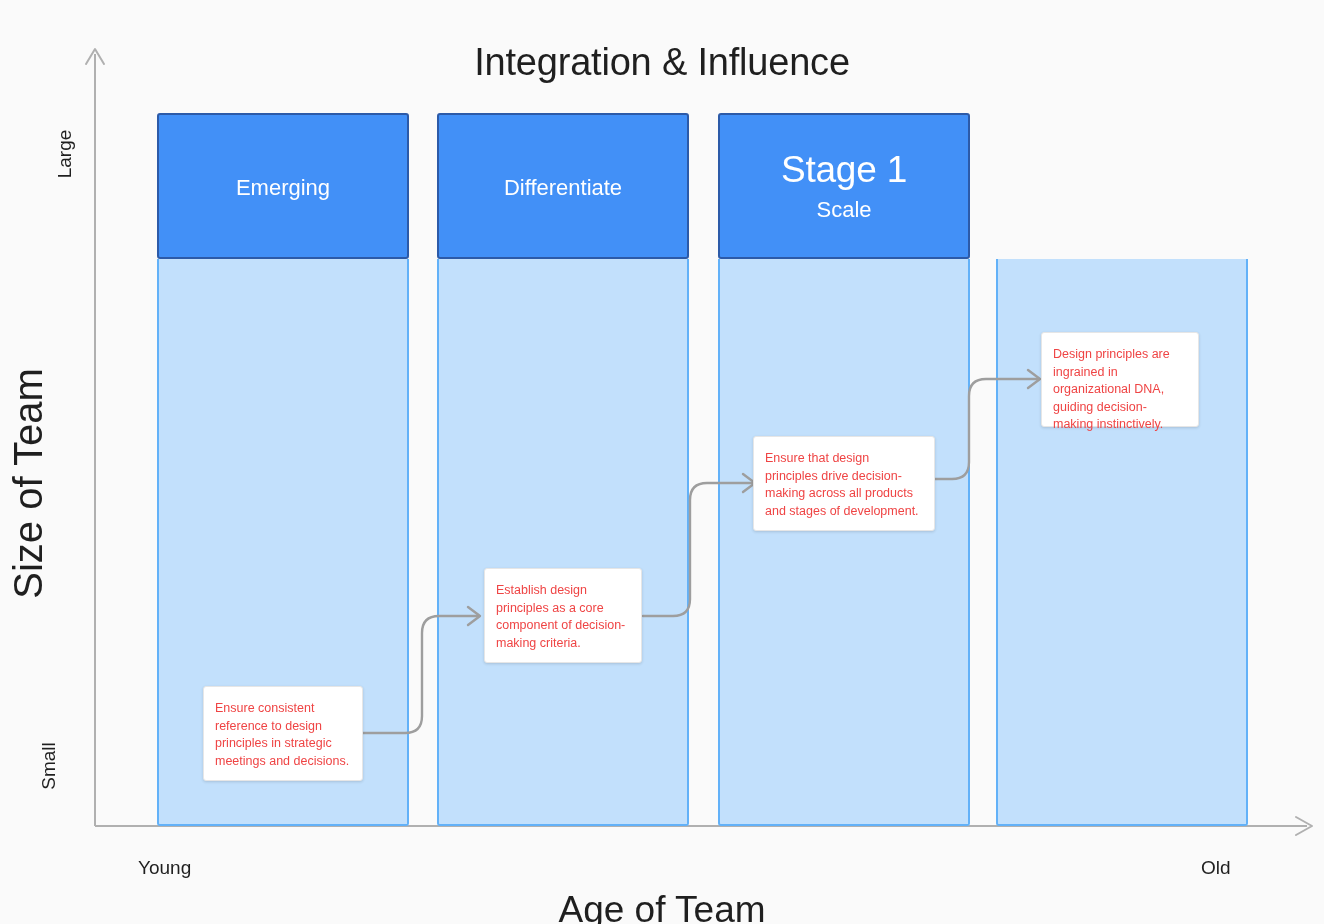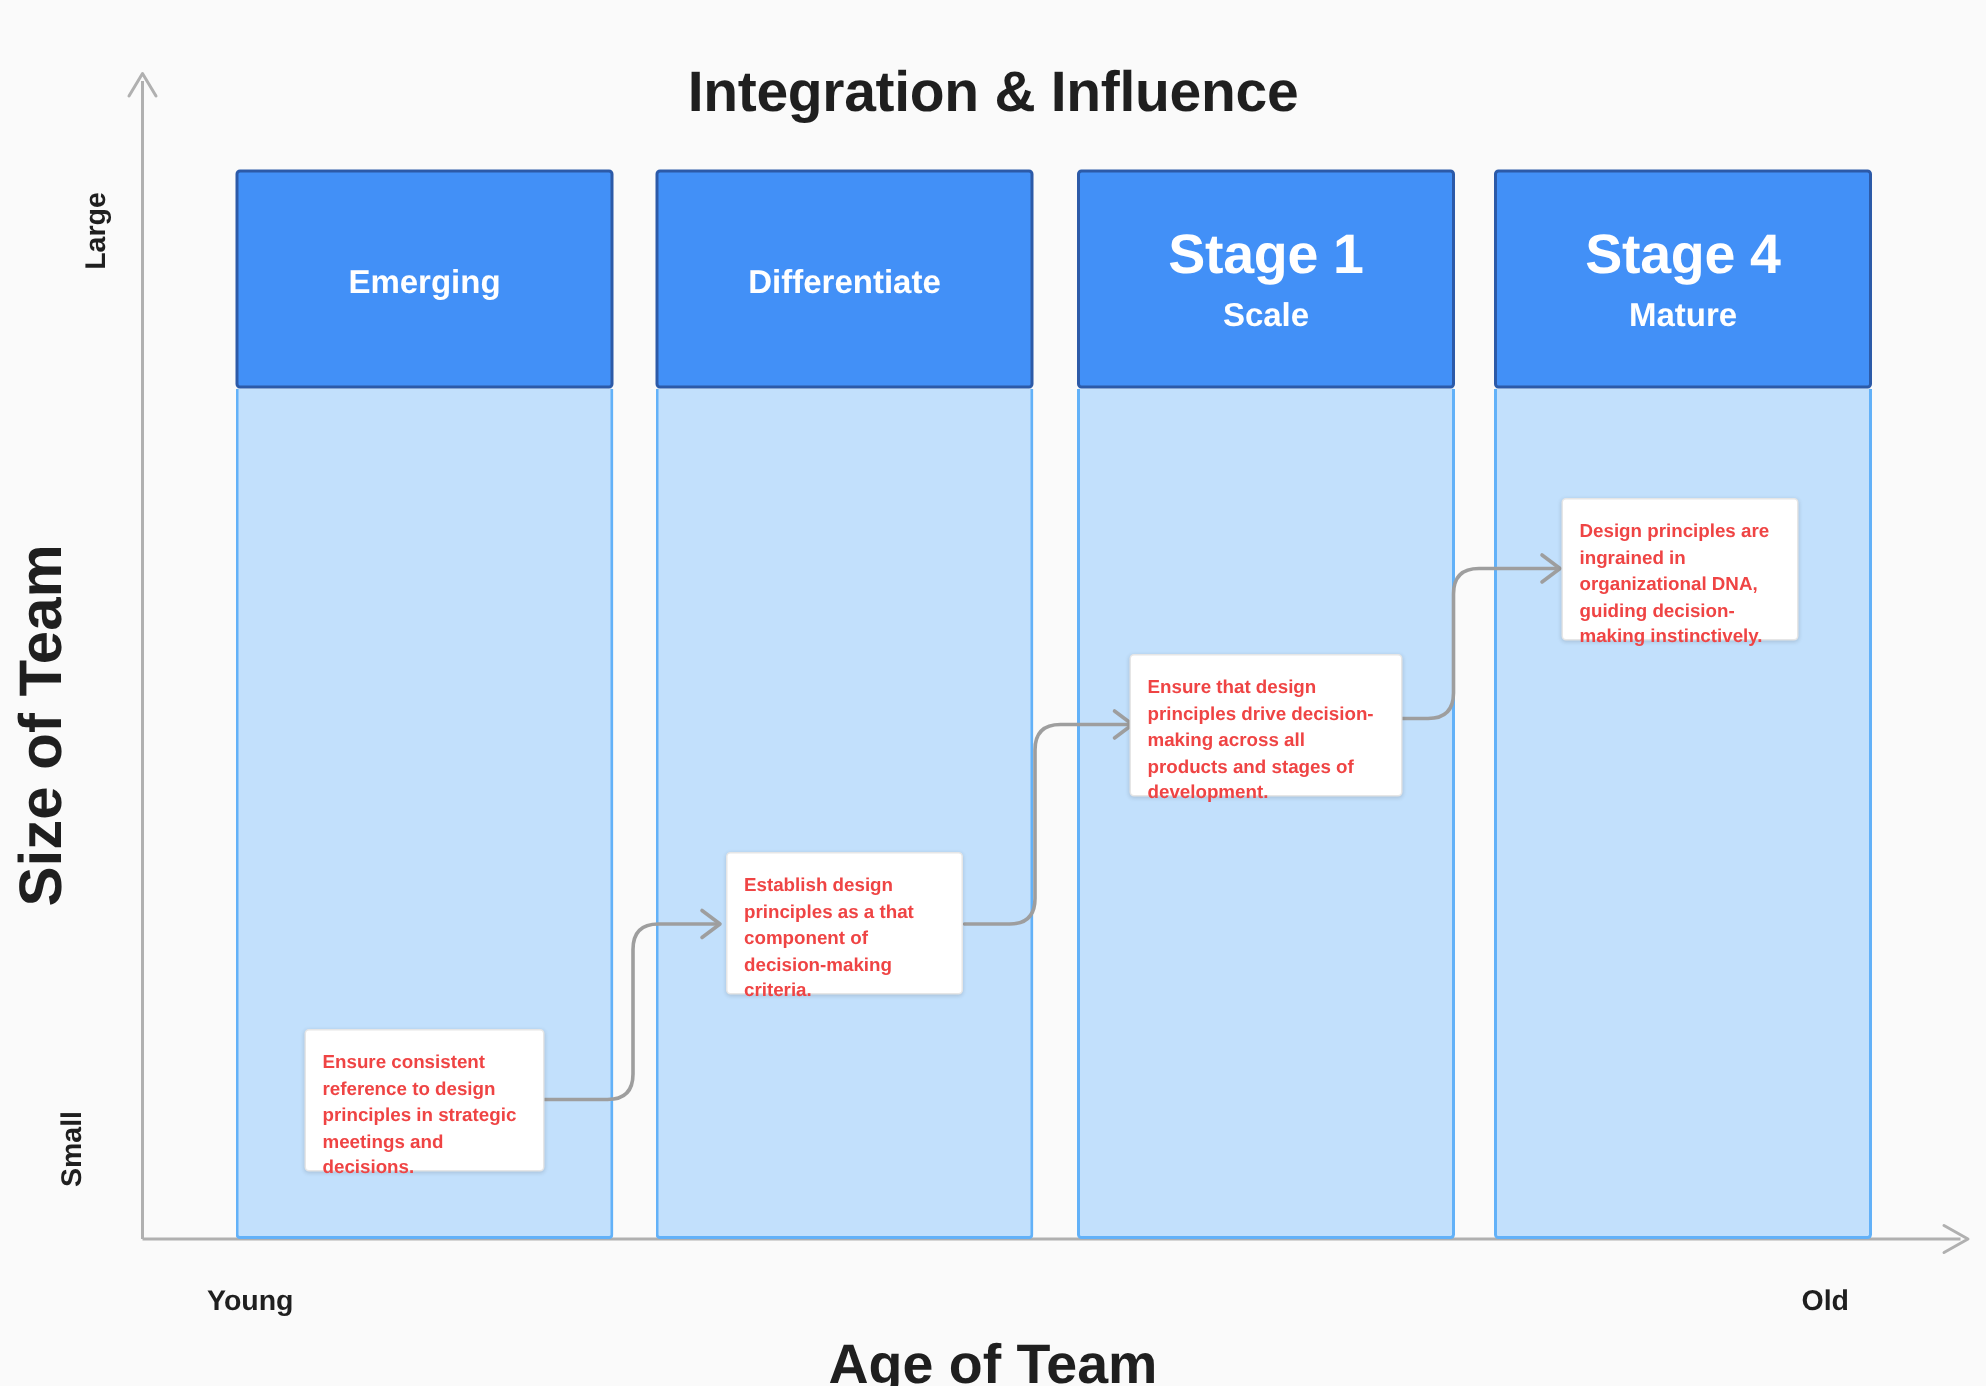--- a/index.html
+++ b/index.html
@@ -14,21 +14,20 @@
     overflow: hidden;
     position: relative;
     -webkit-font-smoothing: antialiased;
   }
 
   #canvas {
     position: absolute;
     left: 0; top: 0;
     width: 1324px;
     height: 924px;
-    font-weight: bold;
   }
 
   
   .chart-title {
     position: absolute;
     left: 0;
     top: 41px;
     width: 1324px;
     text-align: center;
     font-size: 38px;
@@ -202,24 +201,20 @@
 
   <div class="stage-col" style="left:718px; width:252px;">
     <div class="stage-header">
       <div class="stage-name">Stage 1</div>
       <div class="stage-sub">Scale</div>
     </div>
     <div class="stage-body"></div>
   </div>
 
   <div class="stage-col" style="left:996px; width:252px;">
-    <div class="stage-header">
-      <div class="stage-name">Stage 4</div>
-      <div class="stage-sub">Mature</div>
-    </div>
     <div class="stage-body"></div>
   </div>
 
   <svg id="connectors-svg" viewBox="0 0 1324 924">
     <g fill="none" stroke="#9e9e9e" stroke-width="2.4" stroke-linecap="round" stroke-linejoin="round">
 
       <path d="M363,733 L405,733 Q422,733 422,716 L422,633 Q422,616 439,616 L478,616"></path>
       <polyline points="468,607 480,616 468,625"></polyline>
 
       <path d="M643,616 L673,616 Q690,616 690,599 L690,500 Q690,483 707,483 L753,483"></path>
@@ -228,21 +223,21 @@
       <path d="M932,479 L952,479 Q969,479 969,462 L969,396 Q969,379 986,379 L1038,379"></path>
       <polyline points="1028,370 1040,379 1028,388"></polyline>
     </g>
   </svg>
 
   <div class="note-card" style="left:203px; top:686px; width:160px; height:95px;">
     <span>Ensure consistent reference to design principles in strategic meetings and decisions.</span>
   </div>
 
   <div class="note-card" style="left:484px; top:568px; width:158px; height:95px;">
-    <span>Establish design principles as a that component of decision-making criteria.</span>
+    <span>Establish design principles as a core component of decision-making criteria.</span>
   </div>
 
   <div class="note-card" style="left:753px; top:436px; width:182px; height:95px;">
     <span>Ensure that design principles drive decision-making across all products and stages of development.</span>
   </div>
 
   <div class="note-card" style="left:1041px; top:332px; width:158px; height:95px;">
     <span>Design principles are ingrained in organizational DNA, guiding decision-making instinctively.</span>
   </div>
 

